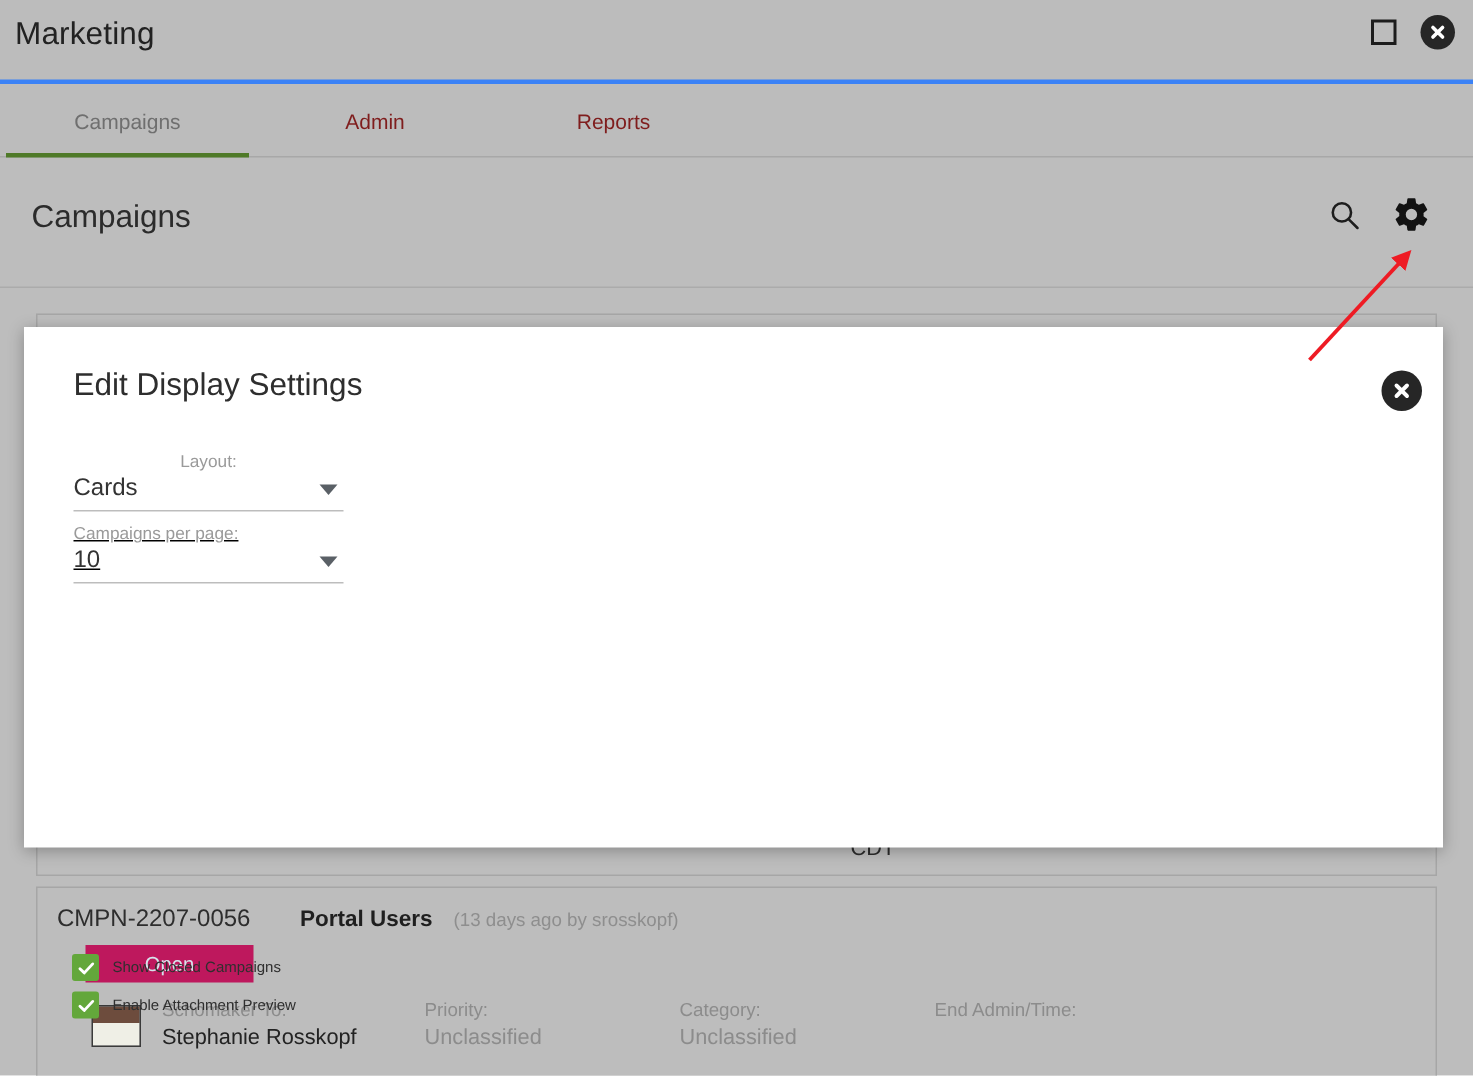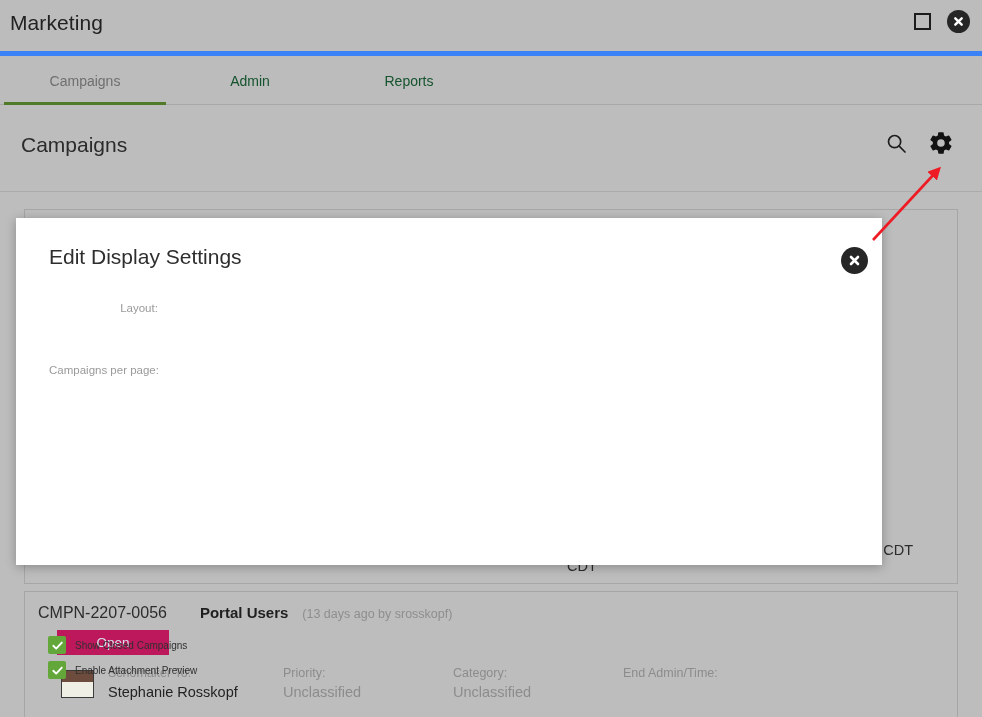--- a/index.html
+++ b/index.html
@@ -13,21 +13,21 @@
     position: relative;
     width: 982px; height: 717px;
     background: #bdbdbd;
   }
 
   
   .titlebar {
     position: absolute; left: 0; top: 0;
     width: 982px; height: 56px;
     background: #bcbcbc;
-    border-bottom: 5px solid #3b82f6;
+    border-bottom: 3px solid #3b82f6;
   }
   .titlebar-title {
     position: absolute; left: 10px; top: 11px;
     font-size: 21px; color: #222; letter-spacing: .1px;
   }
   .win-controls {
     position: absolute; right: 12px; top: 10px;
     display: flex; align-items: center; gap: 16px;
   }
   .btn-maximize {
@@ -46,21 +46,21 @@
   .tabs {
     position: absolute; left: 0; top: 57px;
     width: 982px; height: 48px;
     background: #bcbcbc;
     border-bottom: 1px solid #a8a8a8;
     display: flex;
   }
   .tab {
     height: 48px;
     display: flex; align-items: center; justify-content: center;
-    font-size: 14px; color: #14532d;
+    font-size: 14px; color: #7f1d1d;
     padding: 0 10px;
     position: relative;
   }
   .tab.w1 { width: 170px; }
   .tab.w2 { width: 160px; }
   .tab.w3 { width: 158px; align-items: center; }
   .tab.active { color: #6f6f6f; }
   .tab.active::after {
     content: ""; position: absolute; left: 4px; right: 4px; bottom: 0;
     height: 3px; background: #4f7a28;
@@ -132,39 +132,39 @@
   .field-value.muted { color: #8c8c8c; }
   .f-assigned { width: 175px; }
   .f-priority { width: 170px; }
   .f-category { width: 170px; }
   .f-start    { width: 172px; }
   .f-end      { width: 140px; }
 
   
   .modal {
     position: absolute; left: 16px; top: 218px;
-    width: 866px; height: 347px;
+    width: 946px; height: 347px;
     background: #ffffff;
     box-shadow: 0 2px 10px rgba(0,0,0,.28);
   }
   .modal-title {
     position: absolute; left: 33px; top: 27px;
     font-size: 21px; color: #2e2e2e;
   }
   .modal-close {
     position: absolute; right: 14px; top: 29px;
     width: 27px; height: 27px; border-radius: 50%;
     background: #262626;
     display: flex; align-items: center; justify-content: center;
     cursor: pointer;
   }
 
   .form-group { position: absolute; left: 33px; width: 180px; }
   .fg-layout { top: 84px; text-align: center; }
-  .fg-perpage { top: 146px; }
+  .fg-perpage { top: 132px; text-decoration: underline; }
   .fg-label { font-size: 11.5px; color: #9a9a9a; margin-bottom: 3px; }
   .select-row {
     position: relative;
     border-bottom: 1px solid #bdbdbd;
     padding-bottom: 5px;
     display: flex; align-items: center;
     cursor: pointer;
   }
   .select-value { font-size: 16px; color: #333; }
   .caret {
@@ -286,24 +286,32 @@
   <div class="modal">
     <div class="modal-title">Edit Display Settings</div>
     <div class="modal-close">
       <svg width="15" height="15" viewBox="0 0 15 15" aria-hidden="true">
         <path d="M4 4 L11 11 M11 4 L4 11" stroke="#ffffff" stroke-width="2.6" stroke-linecap="round"></path>
       </svg>
     </div>
 
     <div class="form-group fg-layout">
       <div class="fg-label">Layout:</div>
+      <div class="select-row">
+        <span class="select-value">Cards</span>
+        <span class="caret"></span>
+      </div>
     </div>
 
     <div class="form-group fg-perpage">
       <div class="fg-label">Campaigns per page:</div>
+      <div class="select-row">
+        <span class="select-value">10</span>
+        <span class="caret"></span>
+      </div>
     </div>
 
     <div class="check-row cr-1">
       <span class="checkbox">
         <svg width="13" height="13" viewBox="0 0 13 13" aria-hidden="true">
           <path d="M2.3 6.8 L5.2 9.6 L10.8 3.6" fill="none" stroke="#ffffff" stroke-width="1.9" stroke-linecap="round" stroke-linejoin="round"></path>
         </svg>
       </span>
       <span class="check-label">Show Closed Campaigns</span>
     </div>

